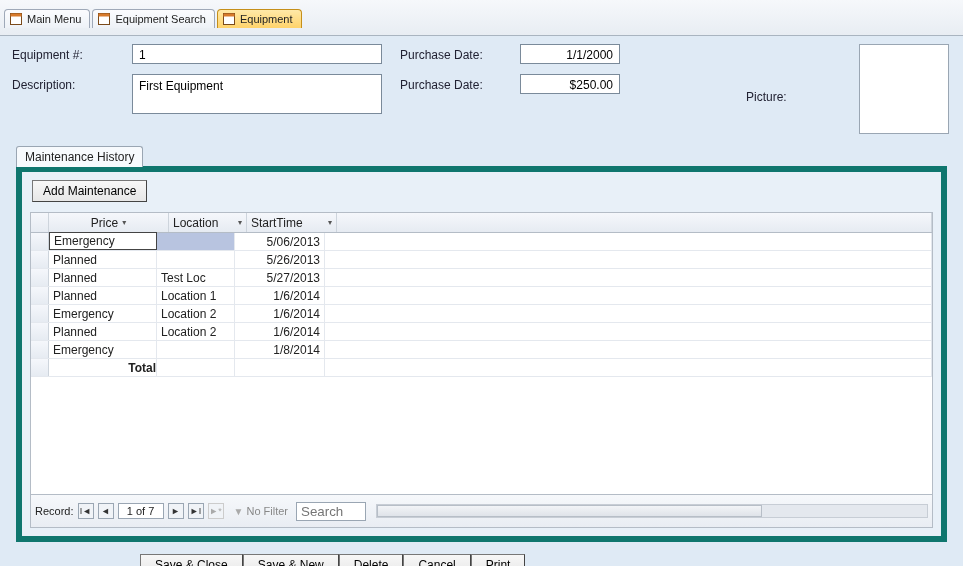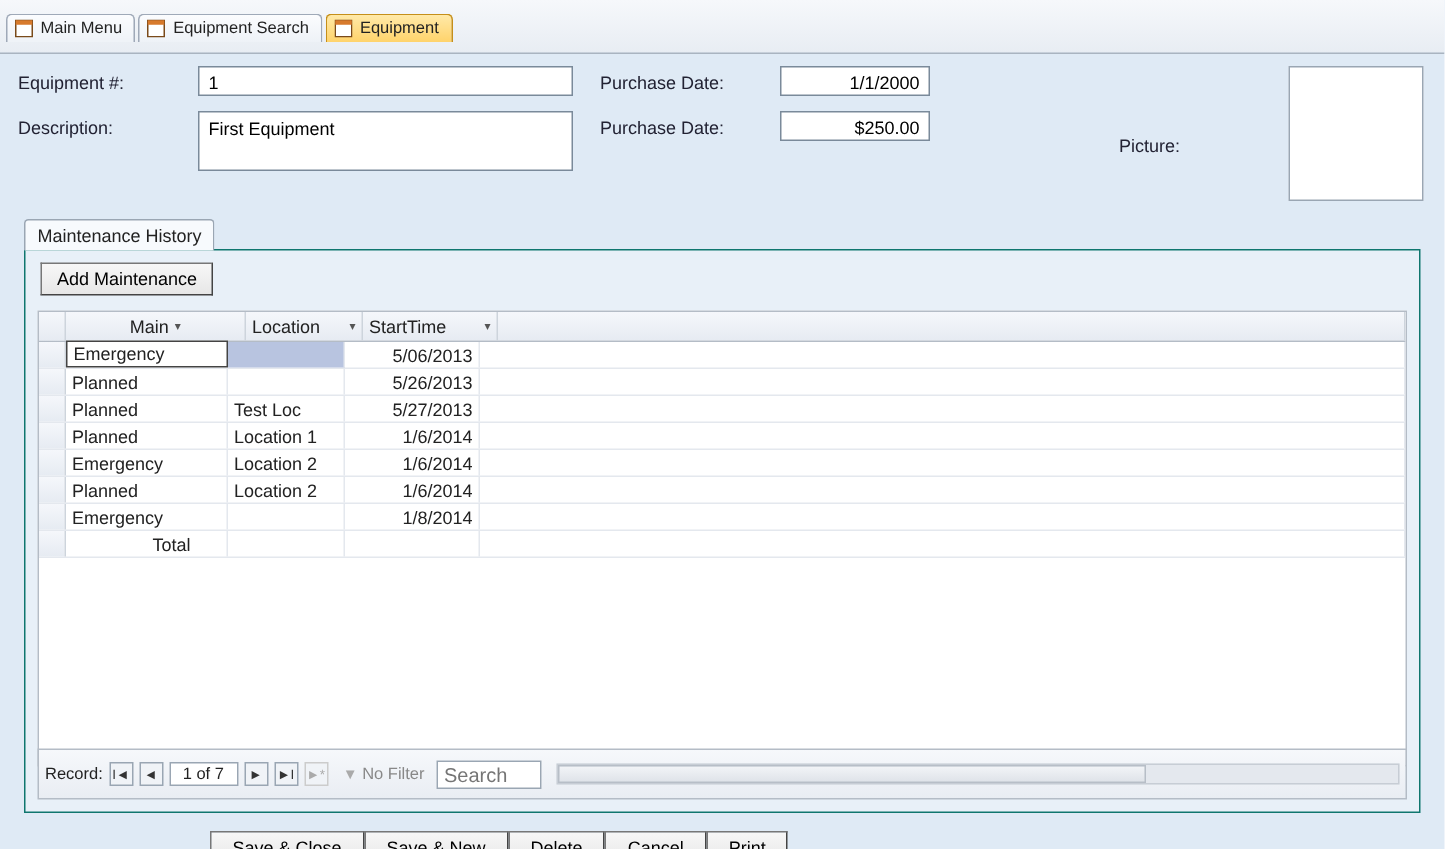--- a/index.html
+++ b/index.html
@@ -19,21 +19,21 @@
   .lbl { font-size:12px; color:#223; }
   .txtbox { background:#fff; border:1px solid #7a8a9a; padding:2px 4px; font-size:12px; }
   .txtbox input, .txtbox textarea { border:none; outline:none; width:100%; font:inherit; background:transparent; resize:none; }
 
   .picture-box { position:absolute; right:14px; top:8px; width:90px; height:90px; background:#fff; border:1px solid #9aa6b3; }
 
   
   .subtab-wrap { position:absolute; left:16px; top:108px; right:16px; bottom:40px; }
   .subtab-header { display:flex; align-items:flex-end; height:22px; }
   .subtab { padding:3px 8px; border:1px solid #9aa6b3; border-bottom:none; background:#f7fafd; border-top-left-radius:3px; border-top-right-radius:3px; position:relative; top:1px; z-index:2; font-size:12px; cursor:pointer;}
-  .subtab-body { border:1px solid #0f766e; background:#e8f0f8; height:calc(100% - 22px); position:relative; padding:8px 8px 30px 8px; }
+  .subtab-body { border:6px solid #0f766e; background:#e8f0f8; height:calc(100% - 22px); position:relative; padding:8px 8px 30px 8px; }
 
   .btn { background:linear-gradient(#f7f7f7,#e7e7e7); border:1px solid #777; border-right-color:#444; border-bottom-color:#444; padding:3px 10px; font-size:12px; cursor:pointer; }
 
   
   .gridwrap { background:#fff; border:1px solid #b4bcc6; position:absolute; left:8px; right:8px; top:40px; bottom:30px; overflow:hidden; }
   .gridhead { display:flex; background:linear-gradient(#f5f7fb,#e6ebf2); border-bottom:1px solid #b4bcc6; height:20px; }
   .gh-sel { width:18px; border-right:1px solid #cdd4dc; background:linear-gradient(#f5f7fb,#e6ebf2); }
   .gh { border-right:1px solid #cdd4dc; display:flex; align-items:center; justify-content:space-between; padding:0 4px; font-size:12px; position:relative; cursor:pointer;}
   .gh .arrow { font-size:8px; color:#555; margin-left:4px; }
   .gh.type { width:120px; justify-content:center;}
@@ -44,21 +44,21 @@
   .gridbody { }
   .grow { display:flex; height:18px; border-bottom:1px solid #e4e8ee; }
   .gsel { width:18px; background:linear-gradient(#f5f7fb,#e6ebf2); border-right:1px solid #cdd4dc; }
   .gc { border-right:1px solid #e4e8ee; padding:1px 4px; font-size:12px; display:flex; align-items:center; }
   .gc.type { width:108px; }
   .gc.loc { width:78px; }
   .gc.st { width:90px; justify-content:flex-end; }
   .gc.rest { flex:1; }
   .grow.current .gc.type { background:#fff; border:1px solid #444; height:18px; margin:-1px 0; }
   .grow.current .gc.loc { background:#b8c4e0; }
-  .grow.total .gc.type { font-weight:normal; justify-content:flex-end; padding-right:24px; }
+  .grow.total .gc.type { font-weight:bold; justify-content:flex-end; padding-right:0; }
 
   
   .recnav { position:absolute; left:8px; right:8px; bottom:8px; height:22px; background:linear-gradient(#f6f8fb,#e9edf3); border:1px solid #b4bcc6; display:flex; align-items:center; font-size:11px; gap:4px; padding:16px 4px; }
   .recnav .navbtn { width:16px; height:16px; border:1px solid #9aa6b3; background:#f0f3f7; display:flex; align-items:center; justify-content:center; font-size:9px; cursor:pointer; color:#333;}
   .recnav .navbtn.disabled { color:#aaa; border-color:#ccc; cursor:default;}
   .recnav .pos { background:#fff; border:1px solid #9aa6b3; padding:1px 6px; min-width:46px; text-align:center; }
   .recnav .nofilter { color:#888; display:flex; align-items:center; gap:3px; margin-left:6px; }
   .recnav .search { background:#fff; border:1px solid #9aa6b3; padding:1px 4px; color:#0f172a; margin-left:4px; width:70px; }
   .recnav .hscroll { flex:1; margin-left:6px; height:14px; background:#e4e8ee; border:1px solid #c7cdd5; position:relative; }
   .recnav .hscroll .thumb { position:absolute; left:0; top:0; bottom:0; width:70%; background:linear-gradient(#f2f4f7,#dfe3e9); border:1px solid #b7bec7; }
@@ -129,21 +129,21 @@
       <div class="subtab">Maintenance History</div>
     </div>
     <div class="subtab-body">
 
       <button class="btn" style="position:absolute; left:10px; top:8px;">Add Maintenance</button>
 
       <div class="gridwrap">
         <div class="gridhead">
           <div class="gh-sel"></div>
           <div class="gh type">
-              <span>Main</span>
+              <span>Price</span>
               <span class="arrow">▾</span>
             </div>
           <div class="gh loc">
               <span>Location</span>
               <span class="arrow">▾</span>
             </div>
           <div class="gh st">
               <span>StartTime</span>
               <span class="arrow">▾</span>
             </div>

